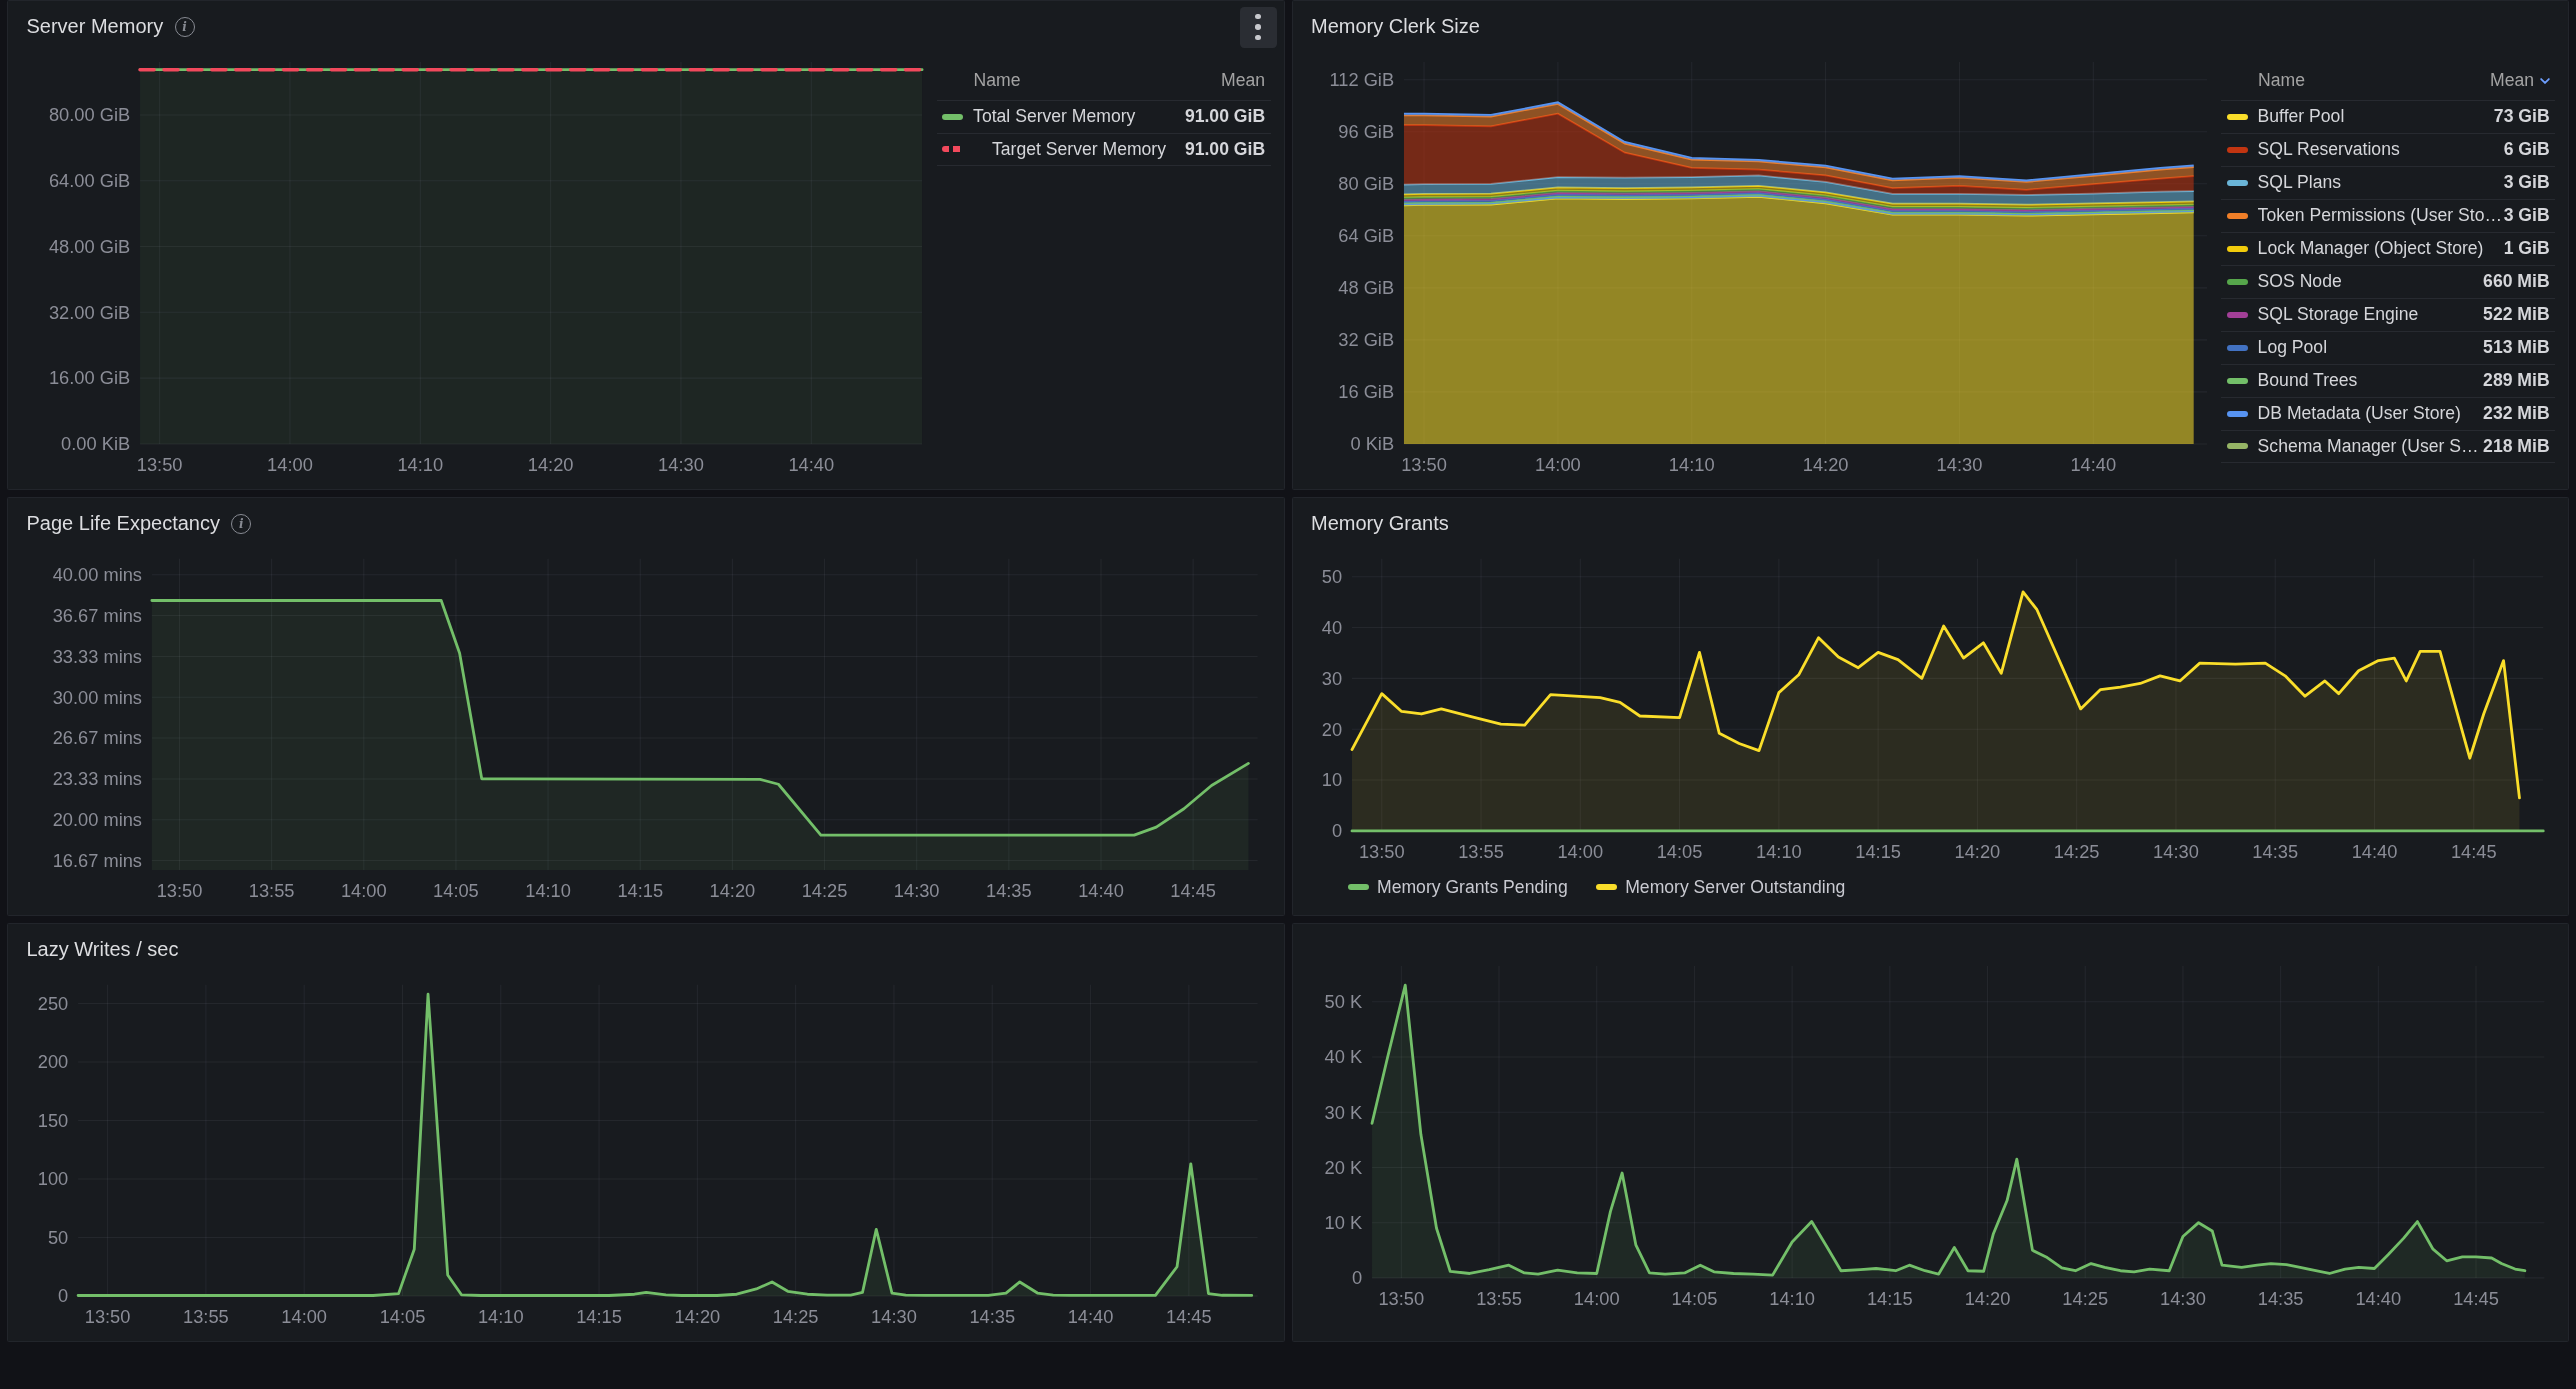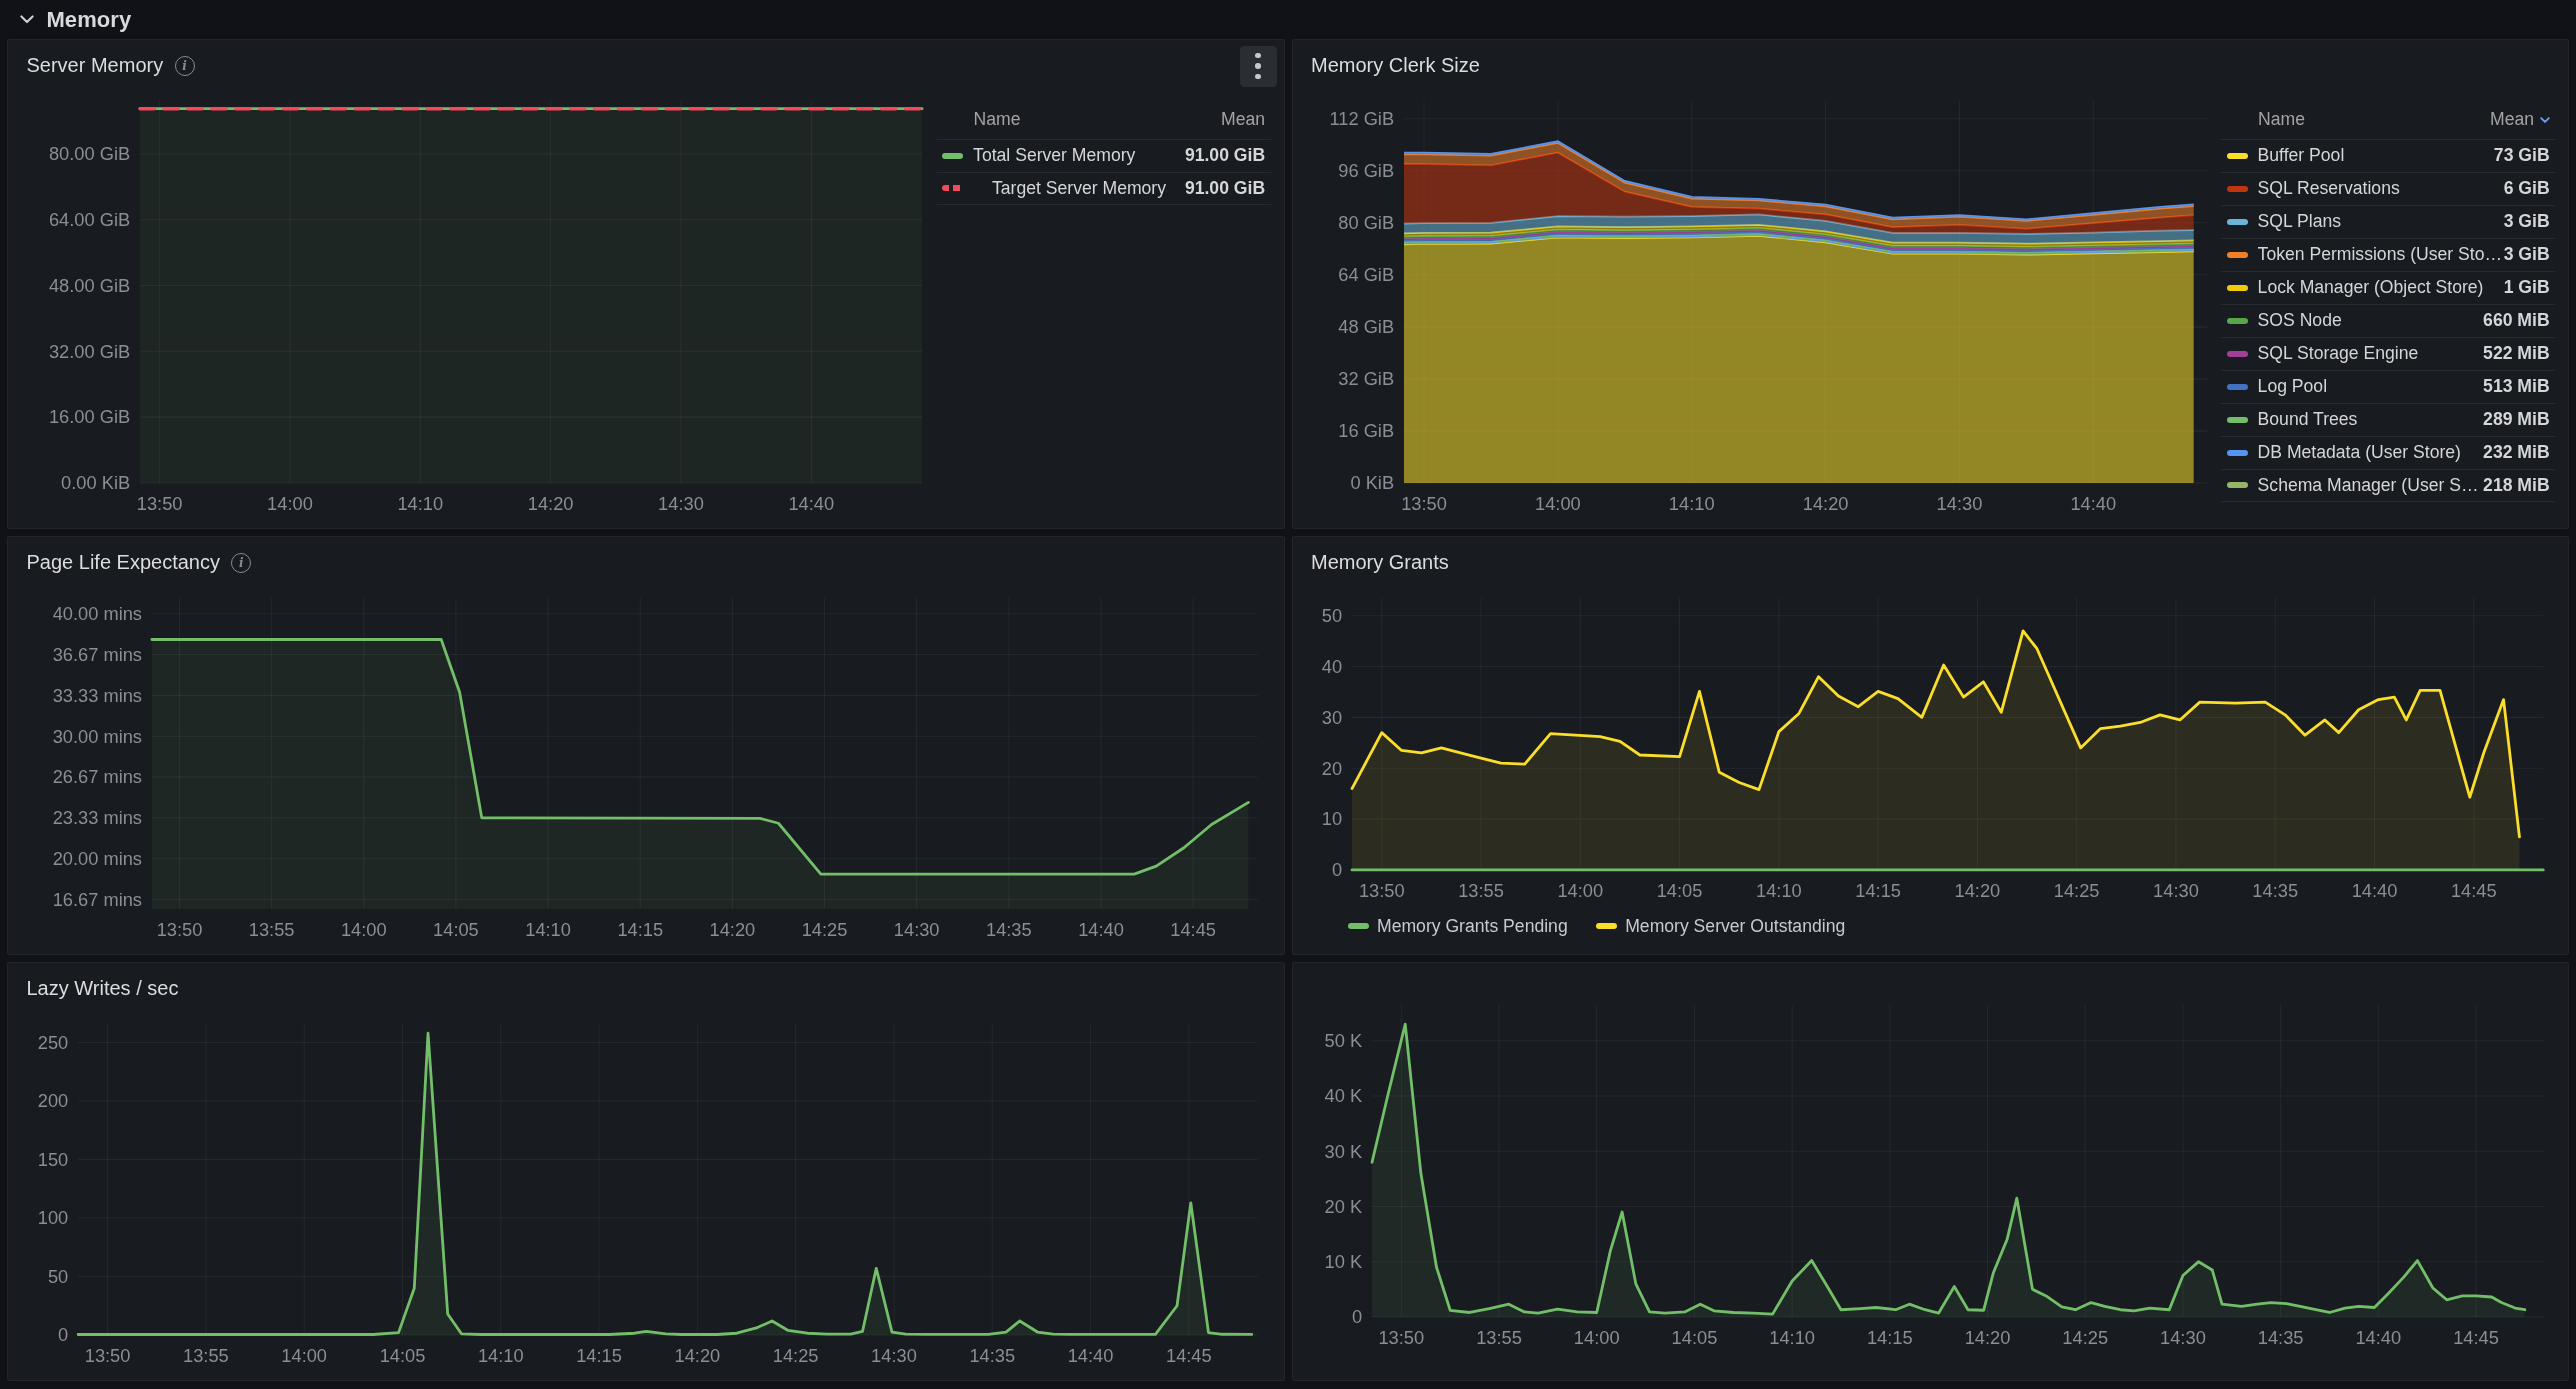--- a/index.html
+++ b/index.html
@@ -69,28 +69,20 @@
   
   .legend-inline { height:39px; display:flex; align-items:center; gap:28px; padding-left:45px; flex:none; }
   .li-item { display:flex; align-items:center; gap:8.5px; font-size:17.6px; color:#c9cad1; cursor:pointer; }
   .sort-chev { display:flex; }
 </style>
 </head>
 <body>
 
 <div class="dashboard">
 
-  <div class="row-header">
-    <span class="chev">
-      <svg width="14" height="9.2" viewBox="0 0 20 13">
-          <polyline points="2,2 10,10 18,2" fill="none" stroke="#d0d1d5" stroke-width="3" stroke-linecap="round" stroke-linejoin="round"></polyline>
-        </svg>
-    </span>
-    <span class="row-title">Memory</span>
-  </div>
 
   <div class="grid">
 
     <section class="panel">
       <div class="panel-header">
         <span class="panel-title">Server Memory</span>
         <span class="info-icon"></span>
       </div>
       <div class="kebab">
           <i></i>

